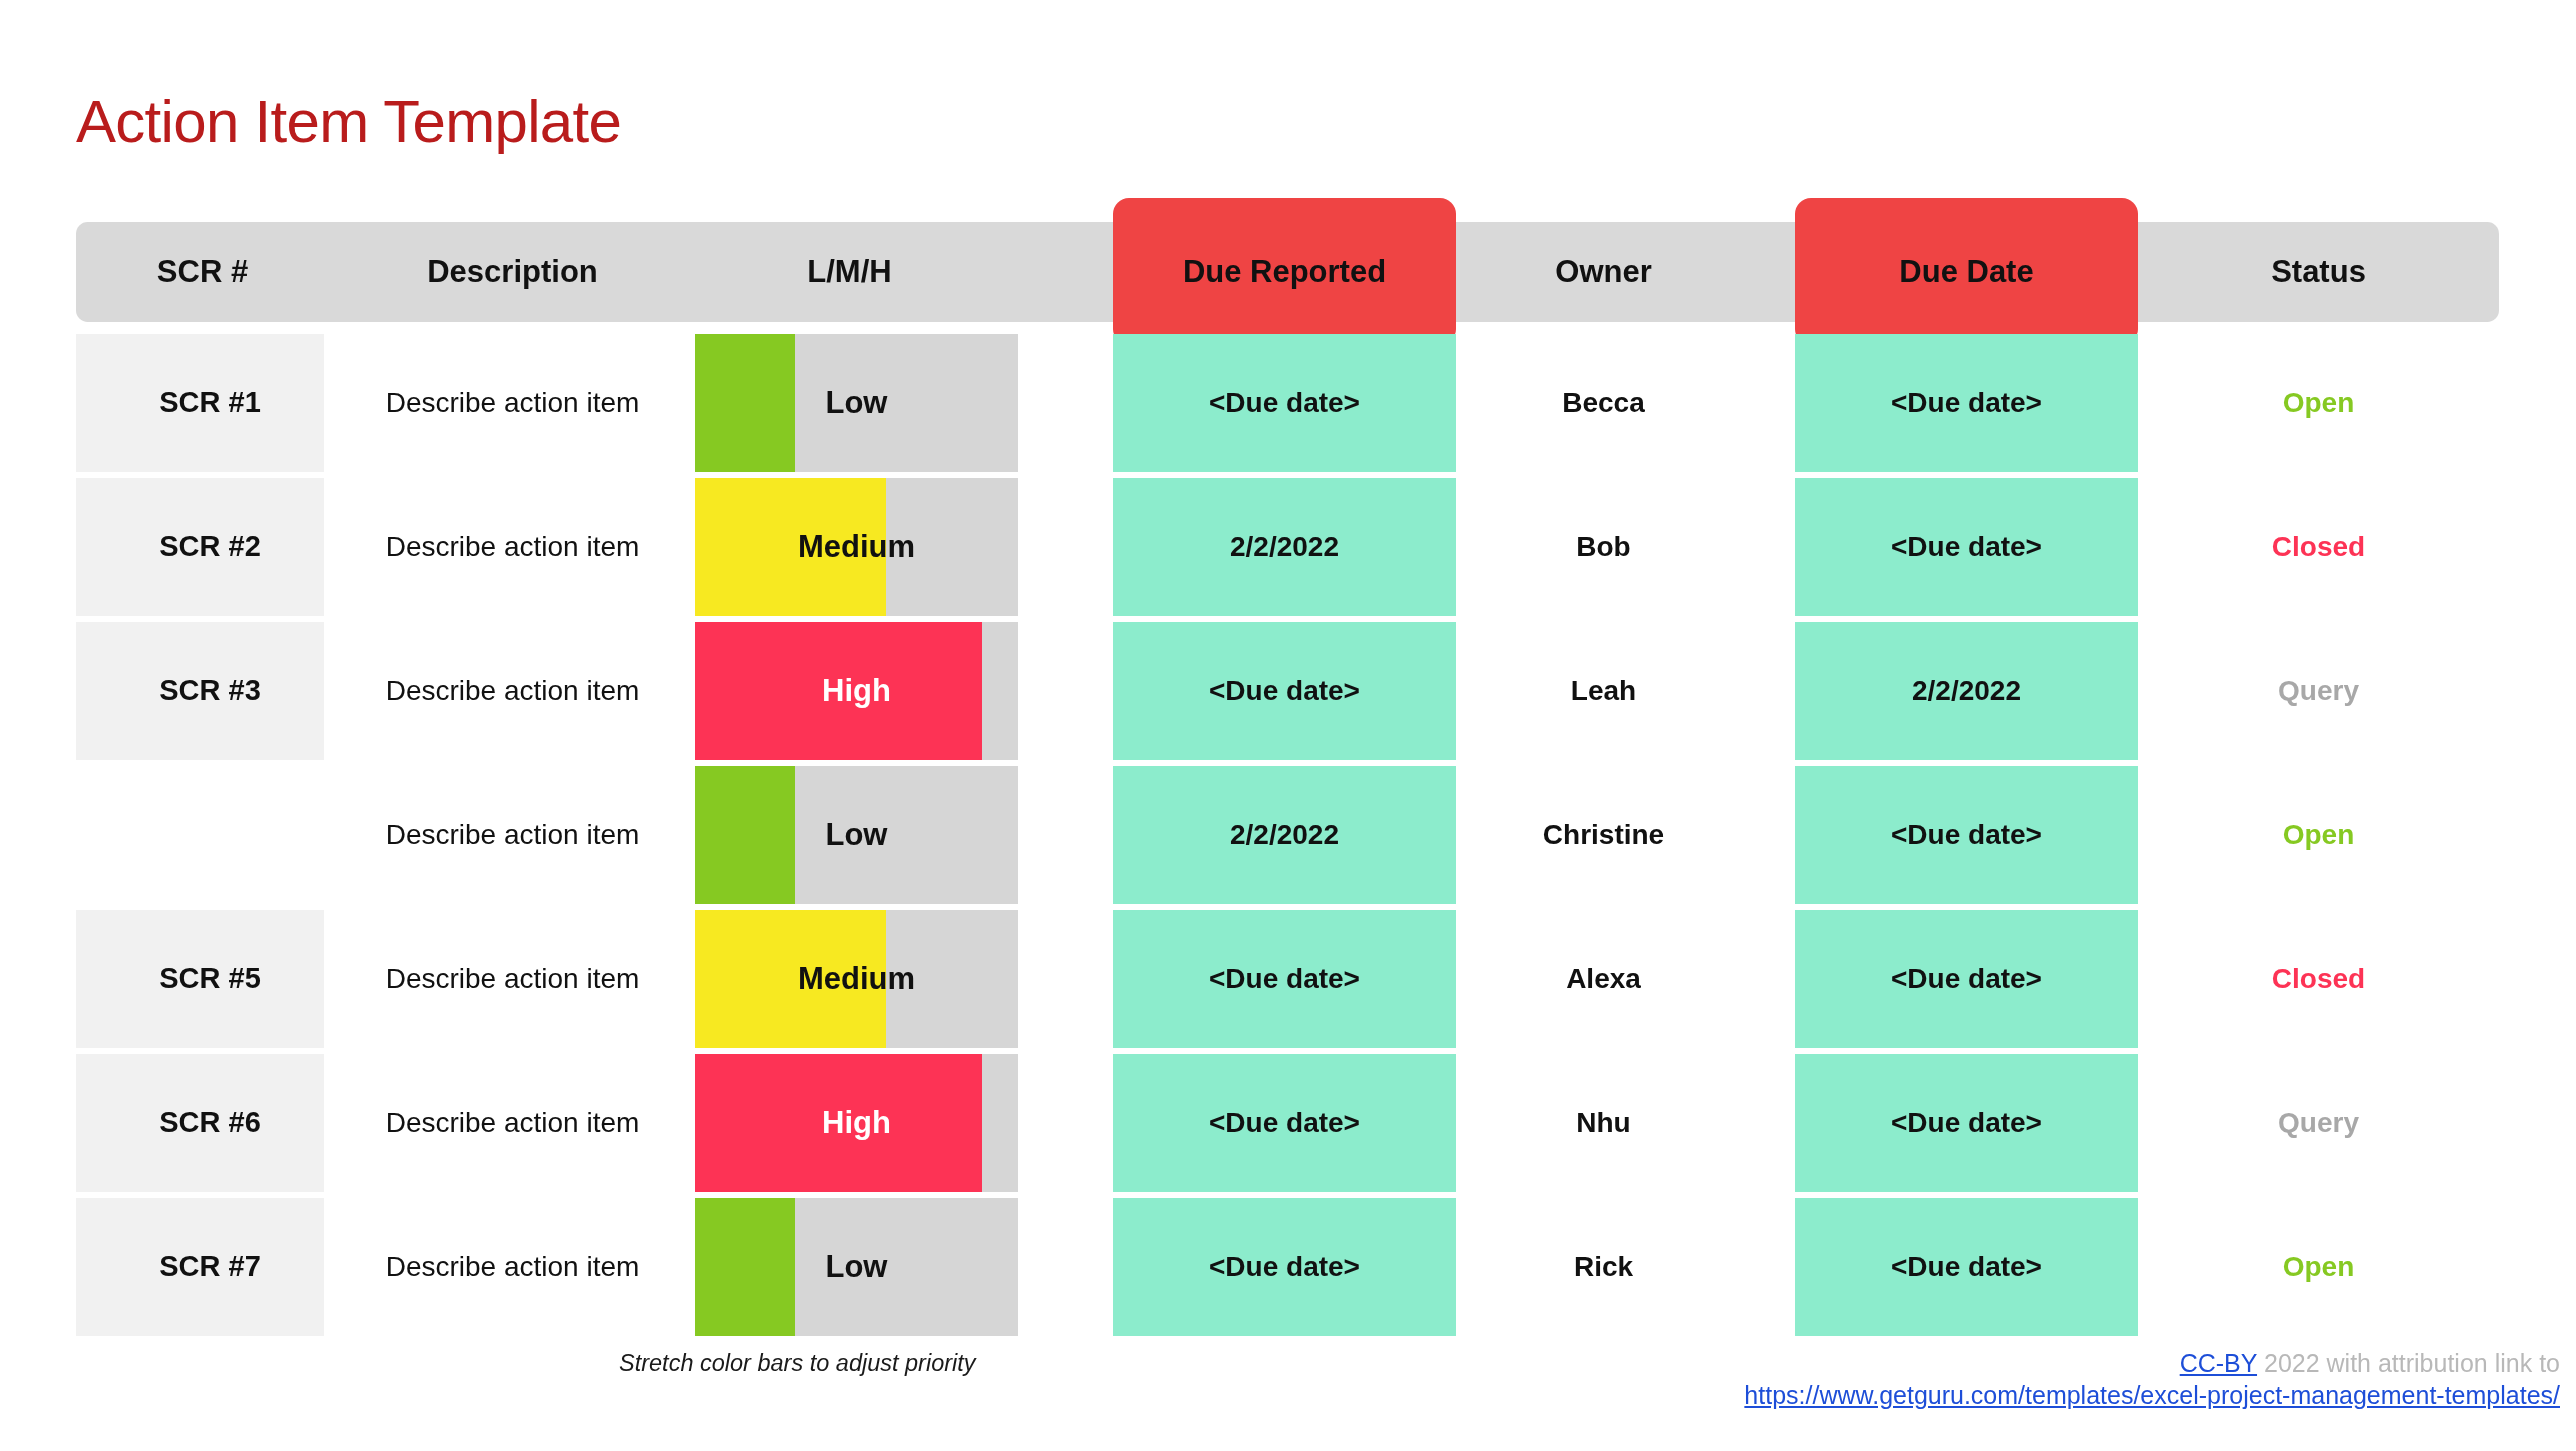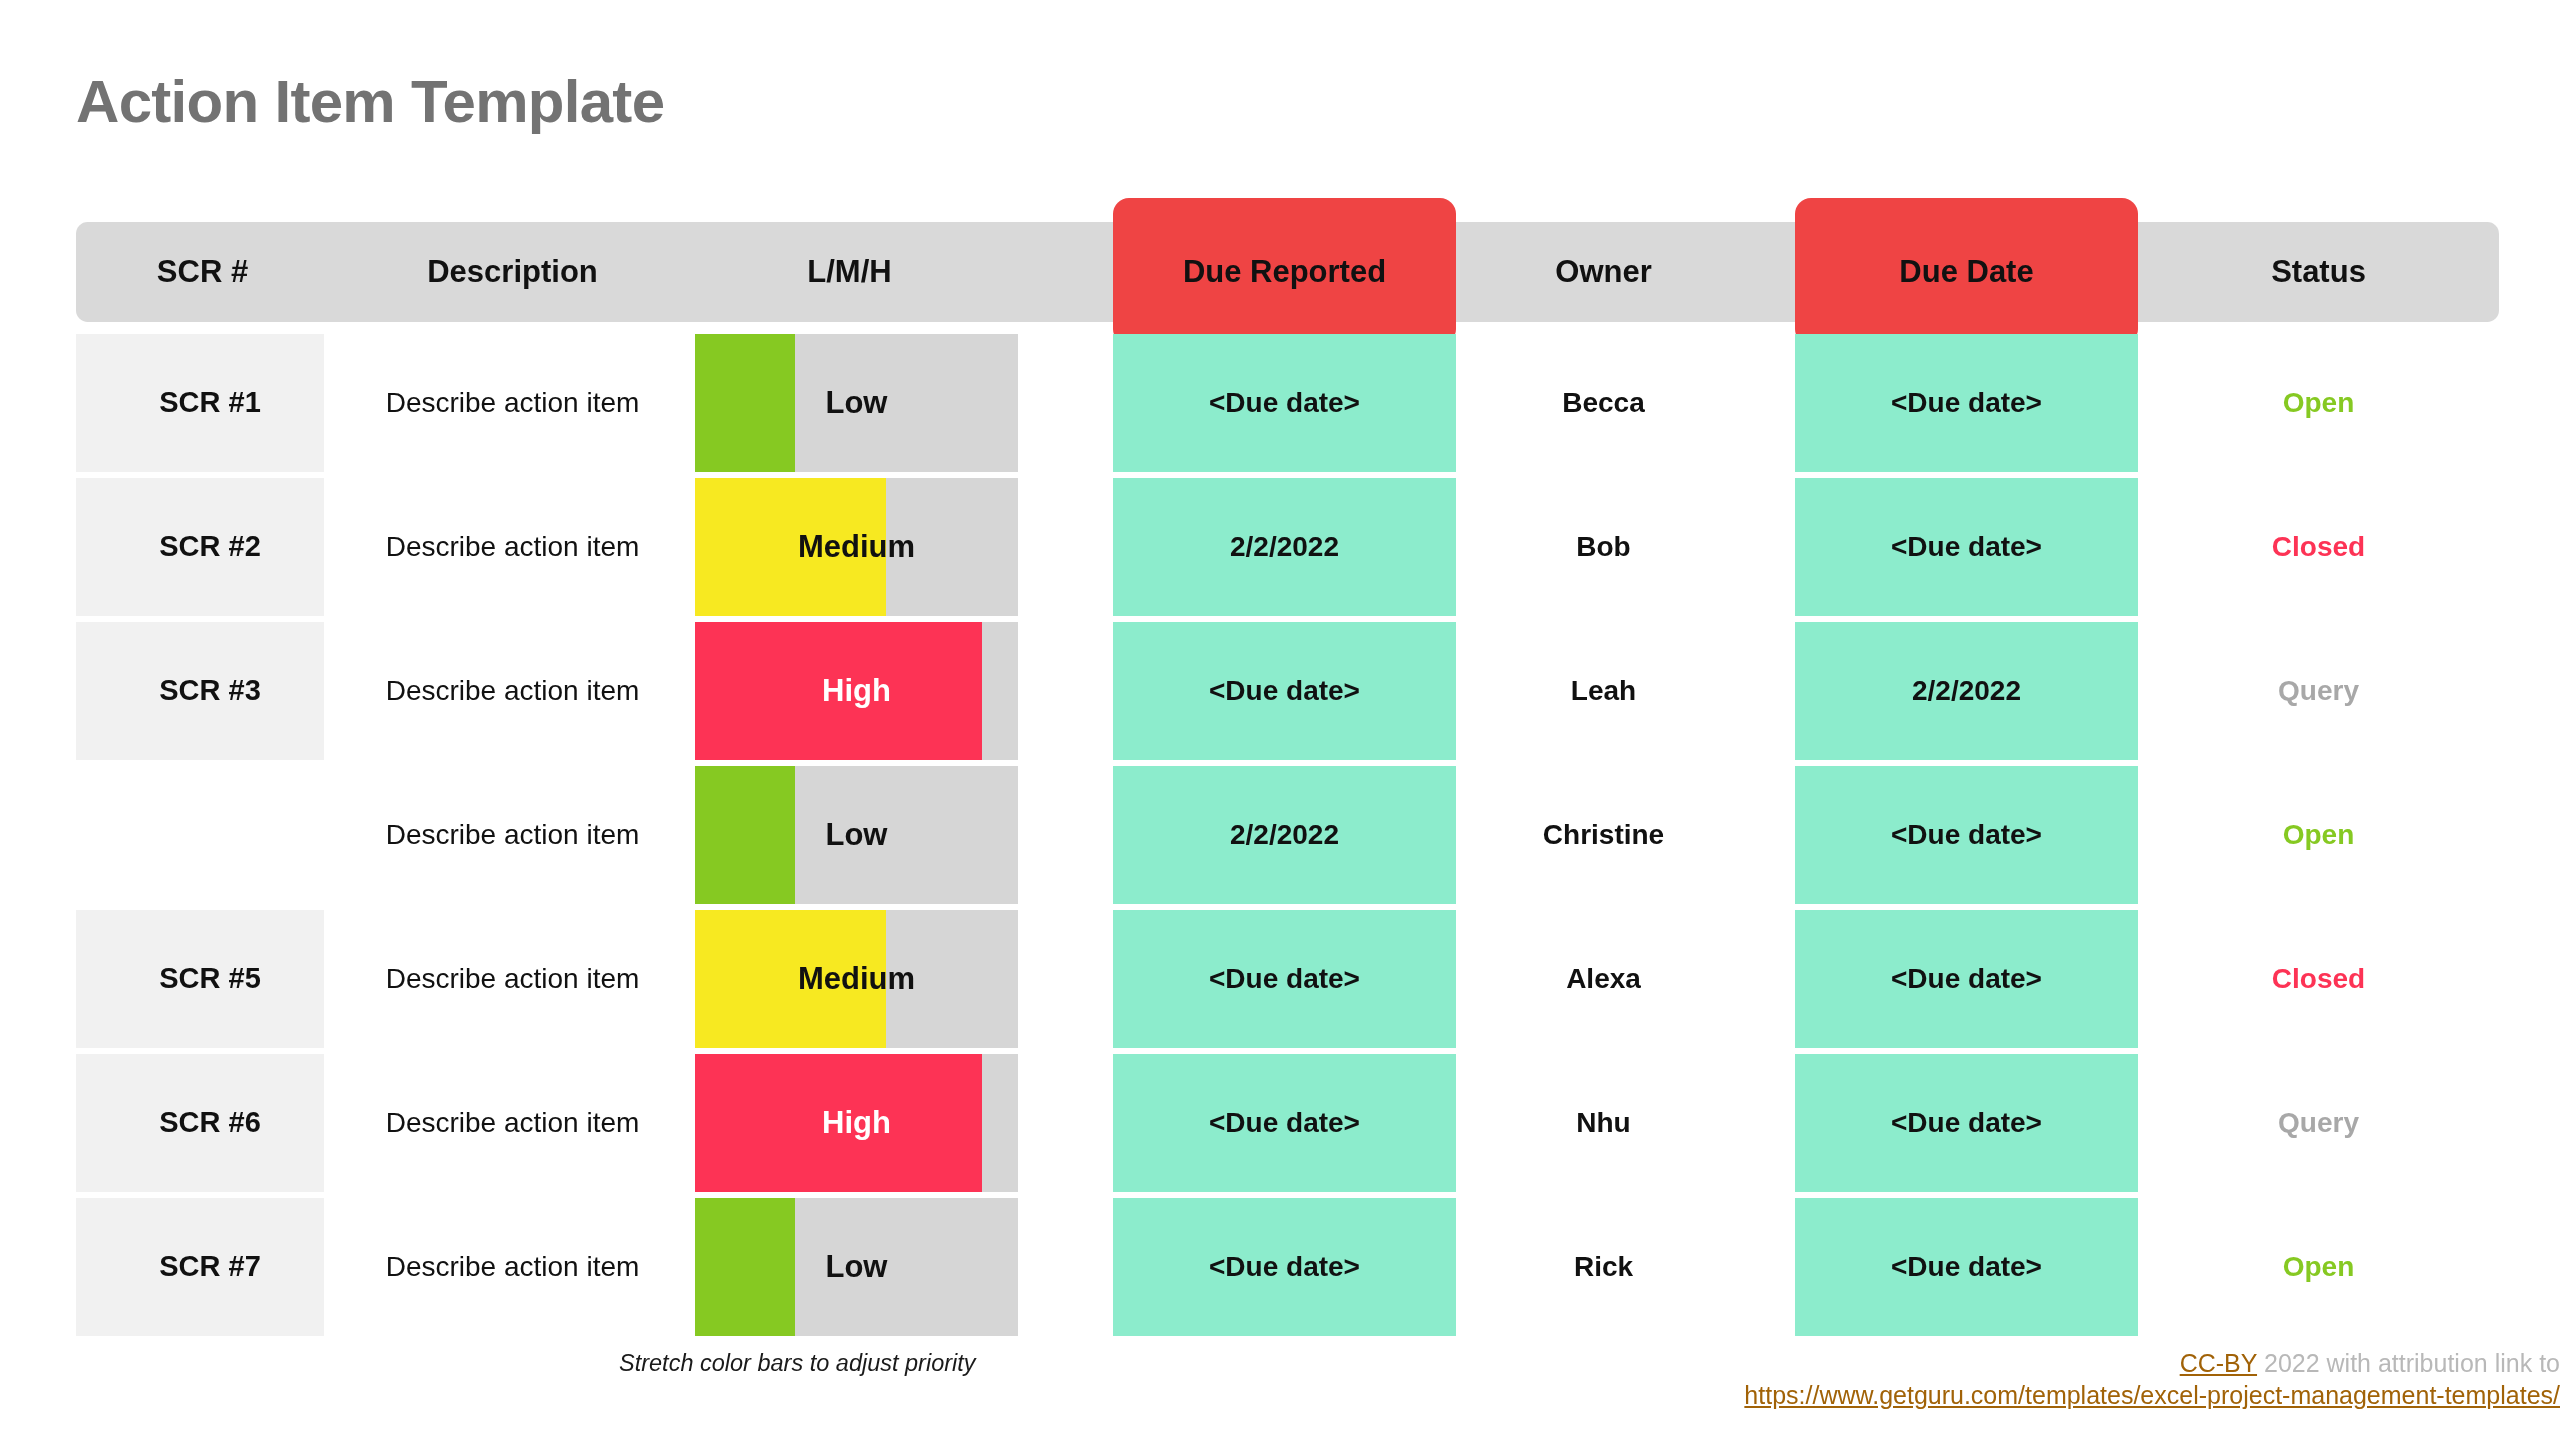--- a/index.html
+++ b/index.html
@@ -16,25 +16,25 @@
     position: relative;
     width: 2576px;
     height: 1451px;
     background: #ffffff;
   }
 
   
   .title {
     position: absolute;
     left: 76px;
-    top: 67px;
+    top: 87px;
     font-size: 60px;
-    font-weight: 700;
+    font-weight: 400;
     letter-spacing: -0.7px;
-    color: #737373;
+    color: #b91c1c;
     white-space: nowrap;
   }
 
   
   .header-band {
     position: absolute;
     left: 76px;
     top: 222px;
     width: 2423px;
     height: 100px;
@@ -193,21 +193,21 @@
     top: 1347px;
     width: 1100px;
     text-align: right;
     font-size: 25px;
     line-height: 1.28;
     color: #b8b8b8;
   }
 
   .attribution a,
   .attribution .lnk {
-    color: #a16207;
+    color: #1d4ed8;
     text-decoration: underline;
   }
 </style>
 </head>
 <body>
 
 <div class="page">
 
   <div class="title">Action Item Template</div>
 

